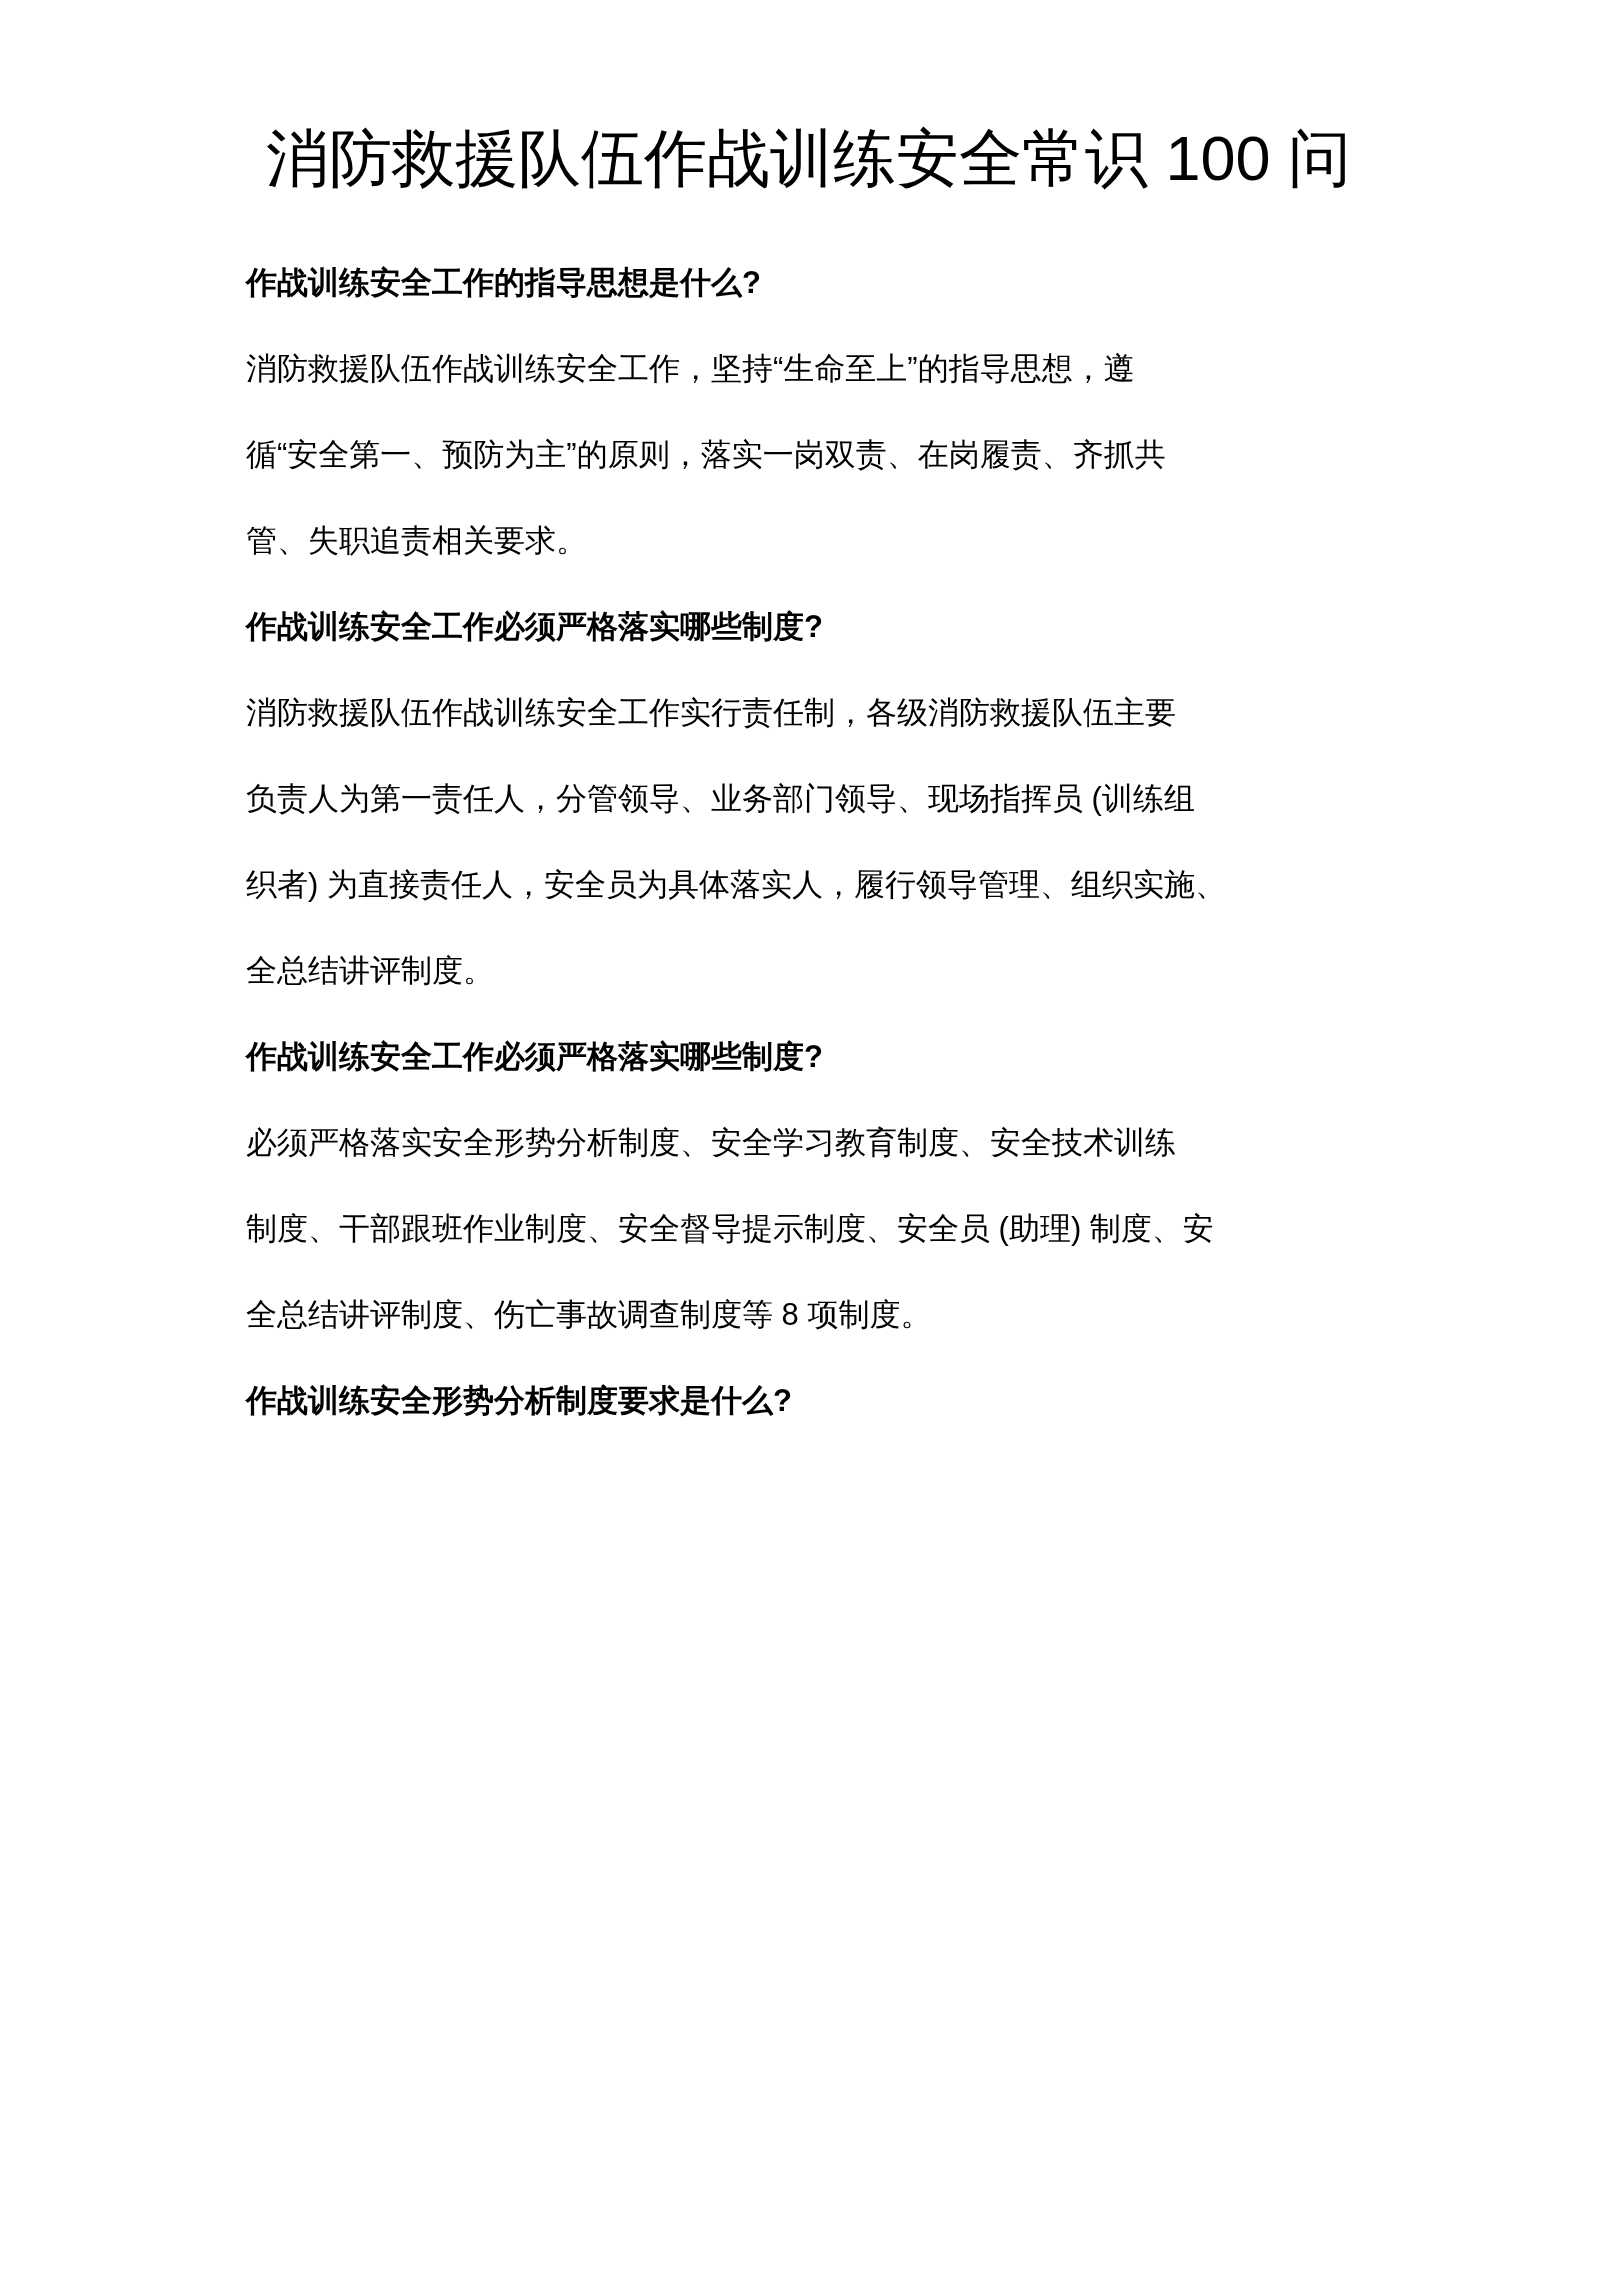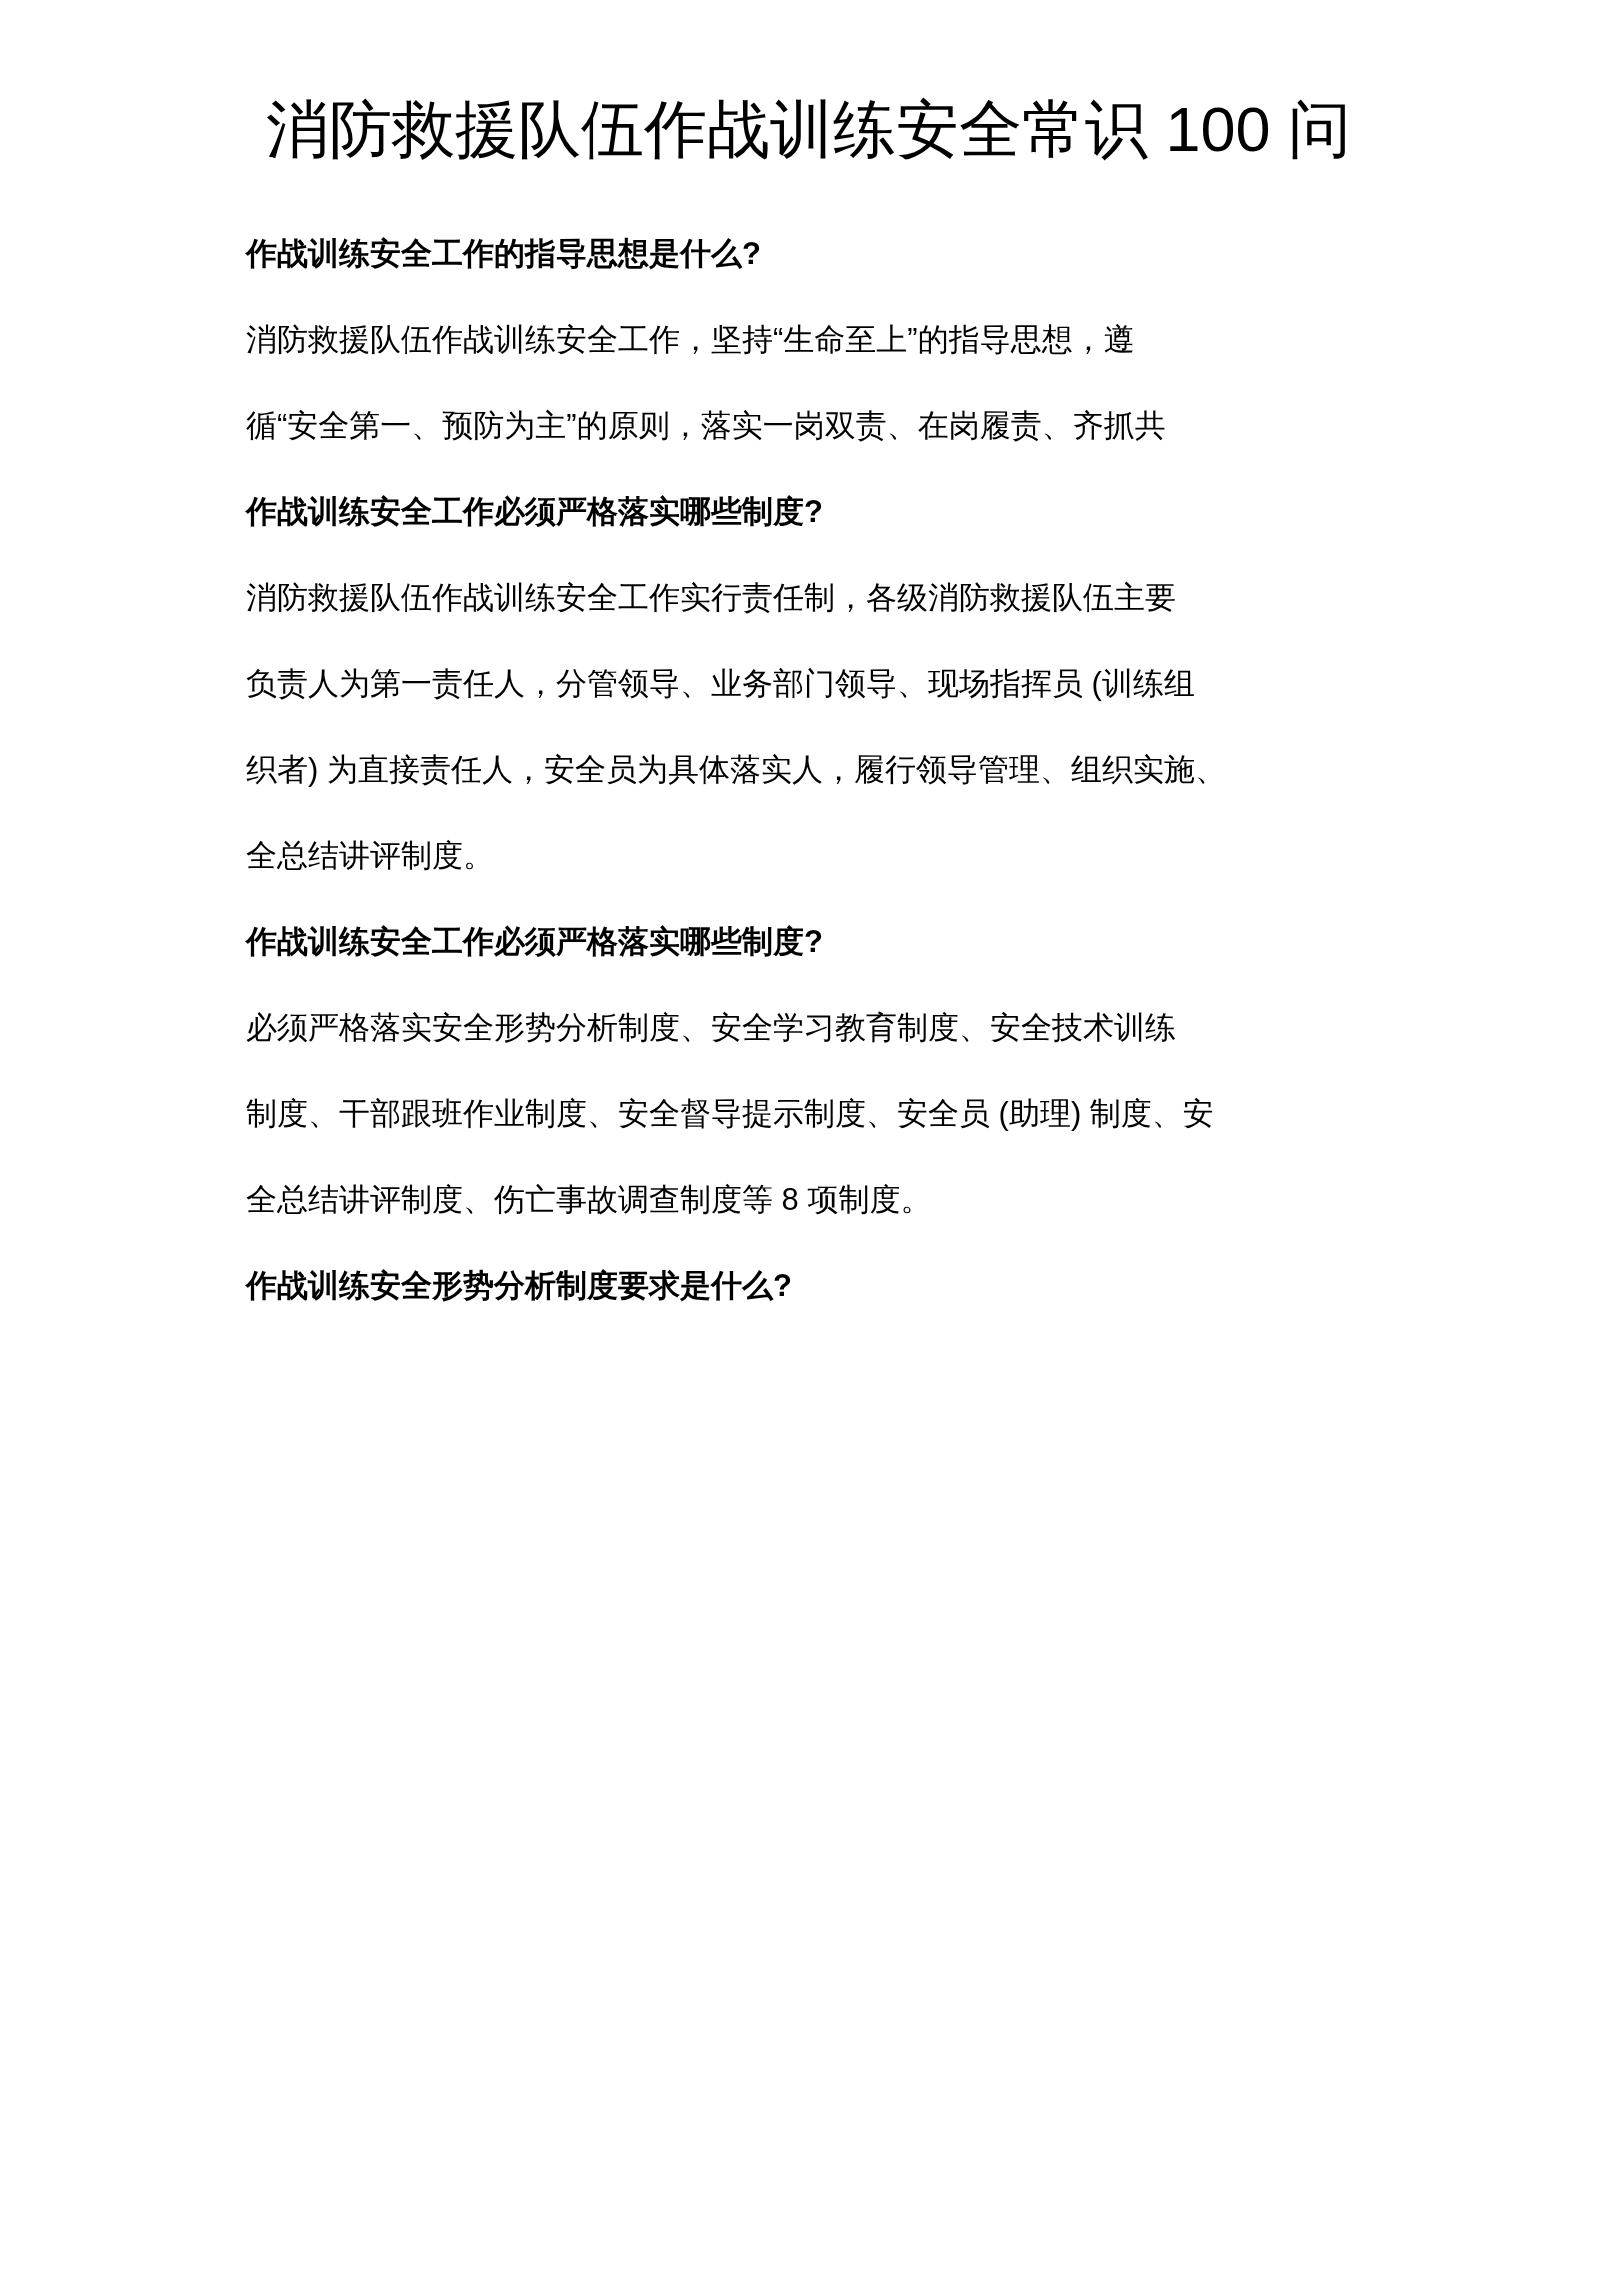--- a/index.html
+++ b/index.html
@@ -15,21 +15,21 @@
     color: #000000;
     overflow: hidden;
   }
   .doc {
     position: absolute;
     left: 246px;
     top: 0;
     width: 1125px;
   }
   .doc-title {
-    padding-top: 88px;
+    padding-top: 117px;
     margin-bottom: 41px;
     font-size: 63px;
     line-height: 82px;
     font-weight: 400;
     text-align: center;
     white-space: nowrap;
     letter-spacing: 0px;
   }
   .line {
     font-size: 31px;
@@ -44,20 +44,21 @@
 <body>
 
 <div class="doc">
 
   <div class="doc-title">消防救援队伍作战训练安全常识 100 问</div>
 
   <div>
     <div class="line q">作战训练安全工作的指导思想是什么?</div>
     <div class="line">消防救援队伍作战训练安全工作，坚持“生命至上”的指导思想，遵</div>
     <div class="line">循“安全第一、预防为主”的原则，落实一岗双责、在岗履责、齐抓共</div>
+    <div class="line">管、失职追责相关要求。</div>
   </div>
 
   <div>
     <div class="line q">作战训练安全工作必须严格落实哪些制度?</div>
     <div class="line">消防救援队伍作战训练安全工作实行责任制，各级消防救援队伍主要</div>
     <div class="line">负责人为第一责任人，分管领导、业务部门领导、现场指挥员 (训练组</div>
     <div class="line">织者) 为直接责任人，安全员为具体落实人，履行领导管理、组织实施、</div>
     <div class="line">全总结讲评制度。</div>
   </div>
 

